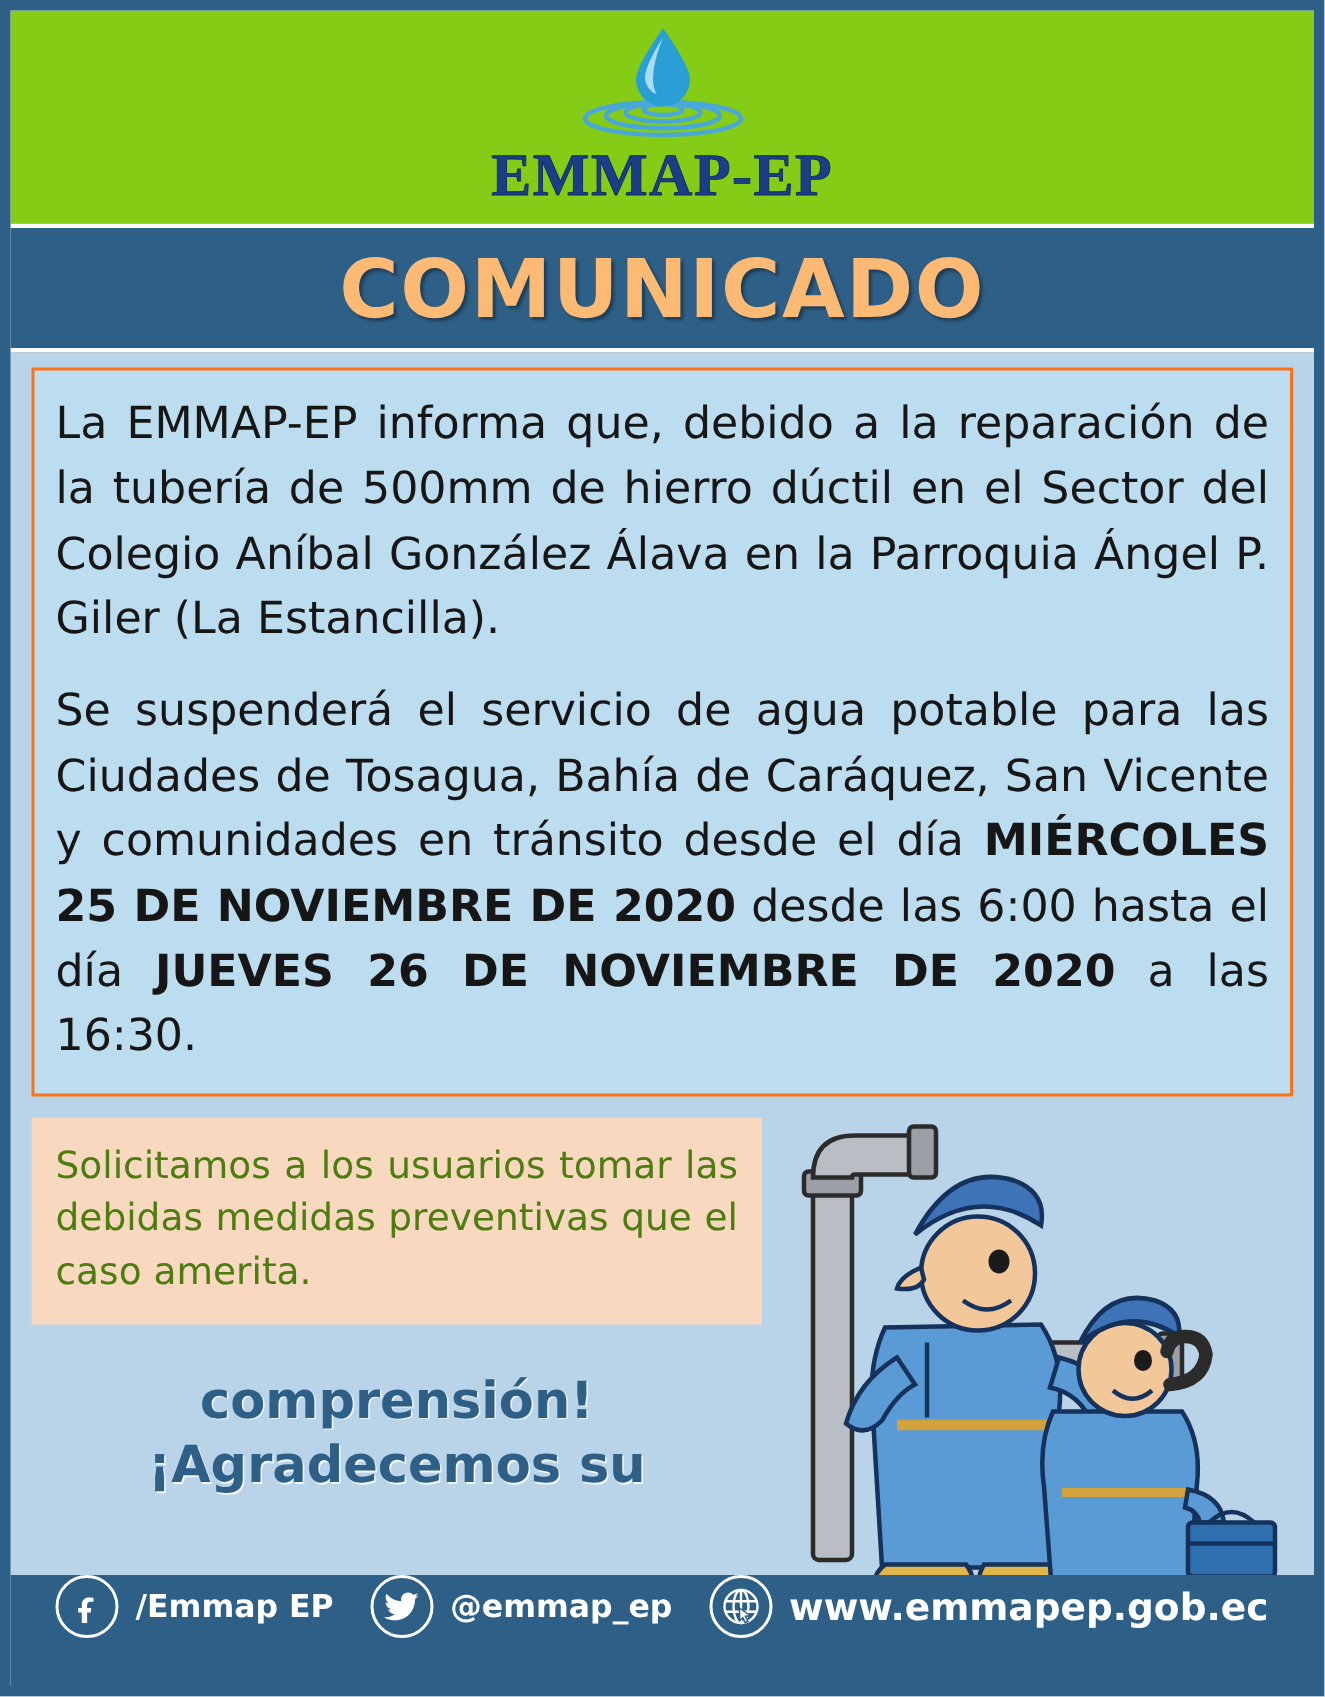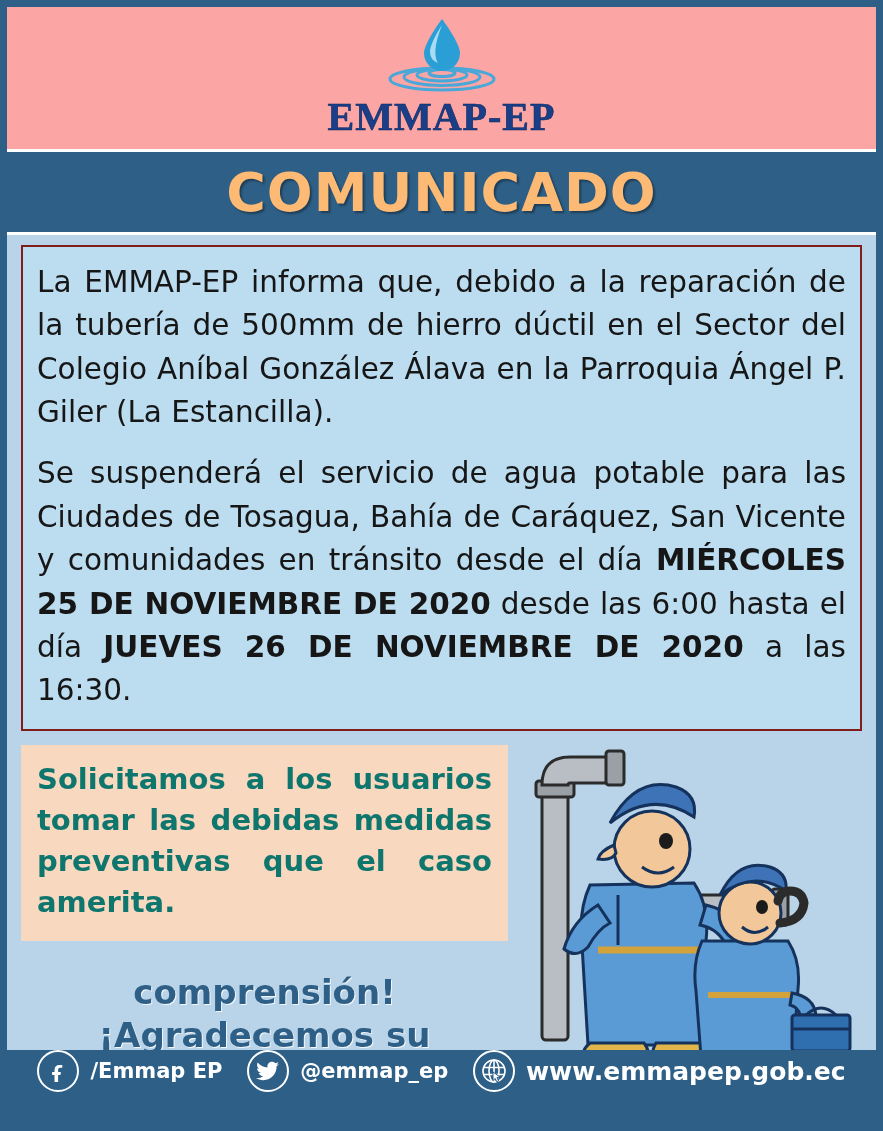--- a/index.html
+++ b/index.html
@@ -15,21 +15,21 @@
     width: 883px;
     height: 1131px;
     position: relative;
     background: #b9d4e8;
     border: 7px solid #2e5f86;
     overflow: hidden;
   }
 
   
   .logo-band {
-    background: #fca5a5;
+    background: #84cc16;
     height: 142px;
     display: flex;
     align-items: center;
     justify-content: center;
     flex-direction: column;
     position: relative;
   }
   .logo-wrap {
     position: relative;
     width: 300px;
@@ -76,21 +76,21 @@
     font-family: "DejaVu Sans", sans-serif;
     text-shadow: 2px 2px 2px rgba(0,0,0,.35);
   }
 
   
   .body-area {
     padding: 10px 14px 0 14px;
   }
   .notice-box {
     background: #bcdcf0;
-    border: 2px solid #7f1d1d;
+    border: 2px solid #f97316;
     padding: 14px 14px 16px 14px;
   }
   .notice-box p {
     margin: 0;
     text-align: justify;
     text-justify: inter-word;
     font-size: 29.5px;
     line-height: 1.47;
     color: #161616;
     font-family: "DejaVu Sans", sans-serif;
@@ -109,24 +109,24 @@
     flex: 0 0 487px;
   }
   .request-box {
     background: #f8d8bf;
     padding: 14px 16px 18px 16px;
   }
   .request-box p {
     margin: 0;
     text-align: justify;
     text-justify: inter-word;
-    font-weight: bold;
-    font-size: 29px;
+    font-weight: normal;
+    font-size: 25px;
     line-height: 1.42;
-    color: #0f766e;
+    color: #4d7c0f;
     font-family: "DejaVu Sans", sans-serif;
   }
   .thanks {
     margin-top: 30px;
     text-align: center;
     color: #2e5f86;
     font-weight: bold;
     font-size: 34px;
     line-height: 1.25;
     font-family: "DejaVu Sans", sans-serif;

